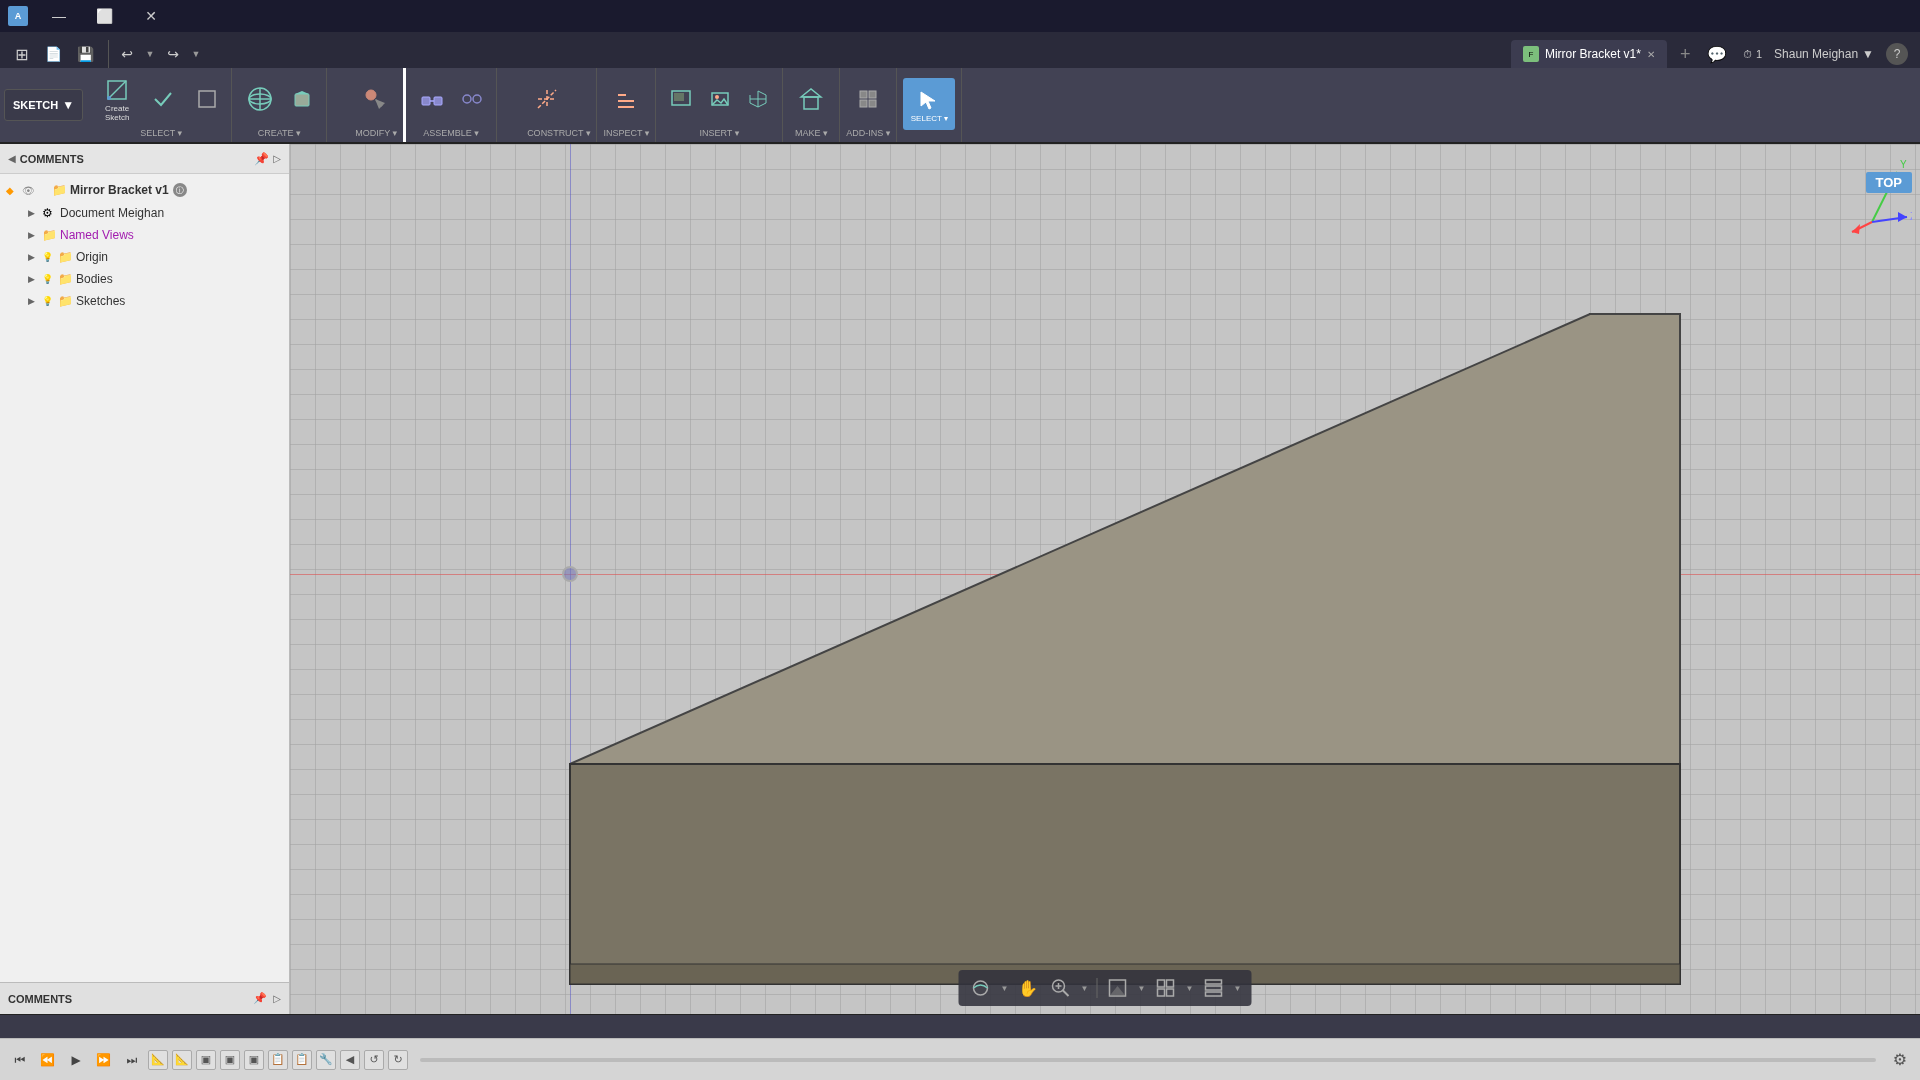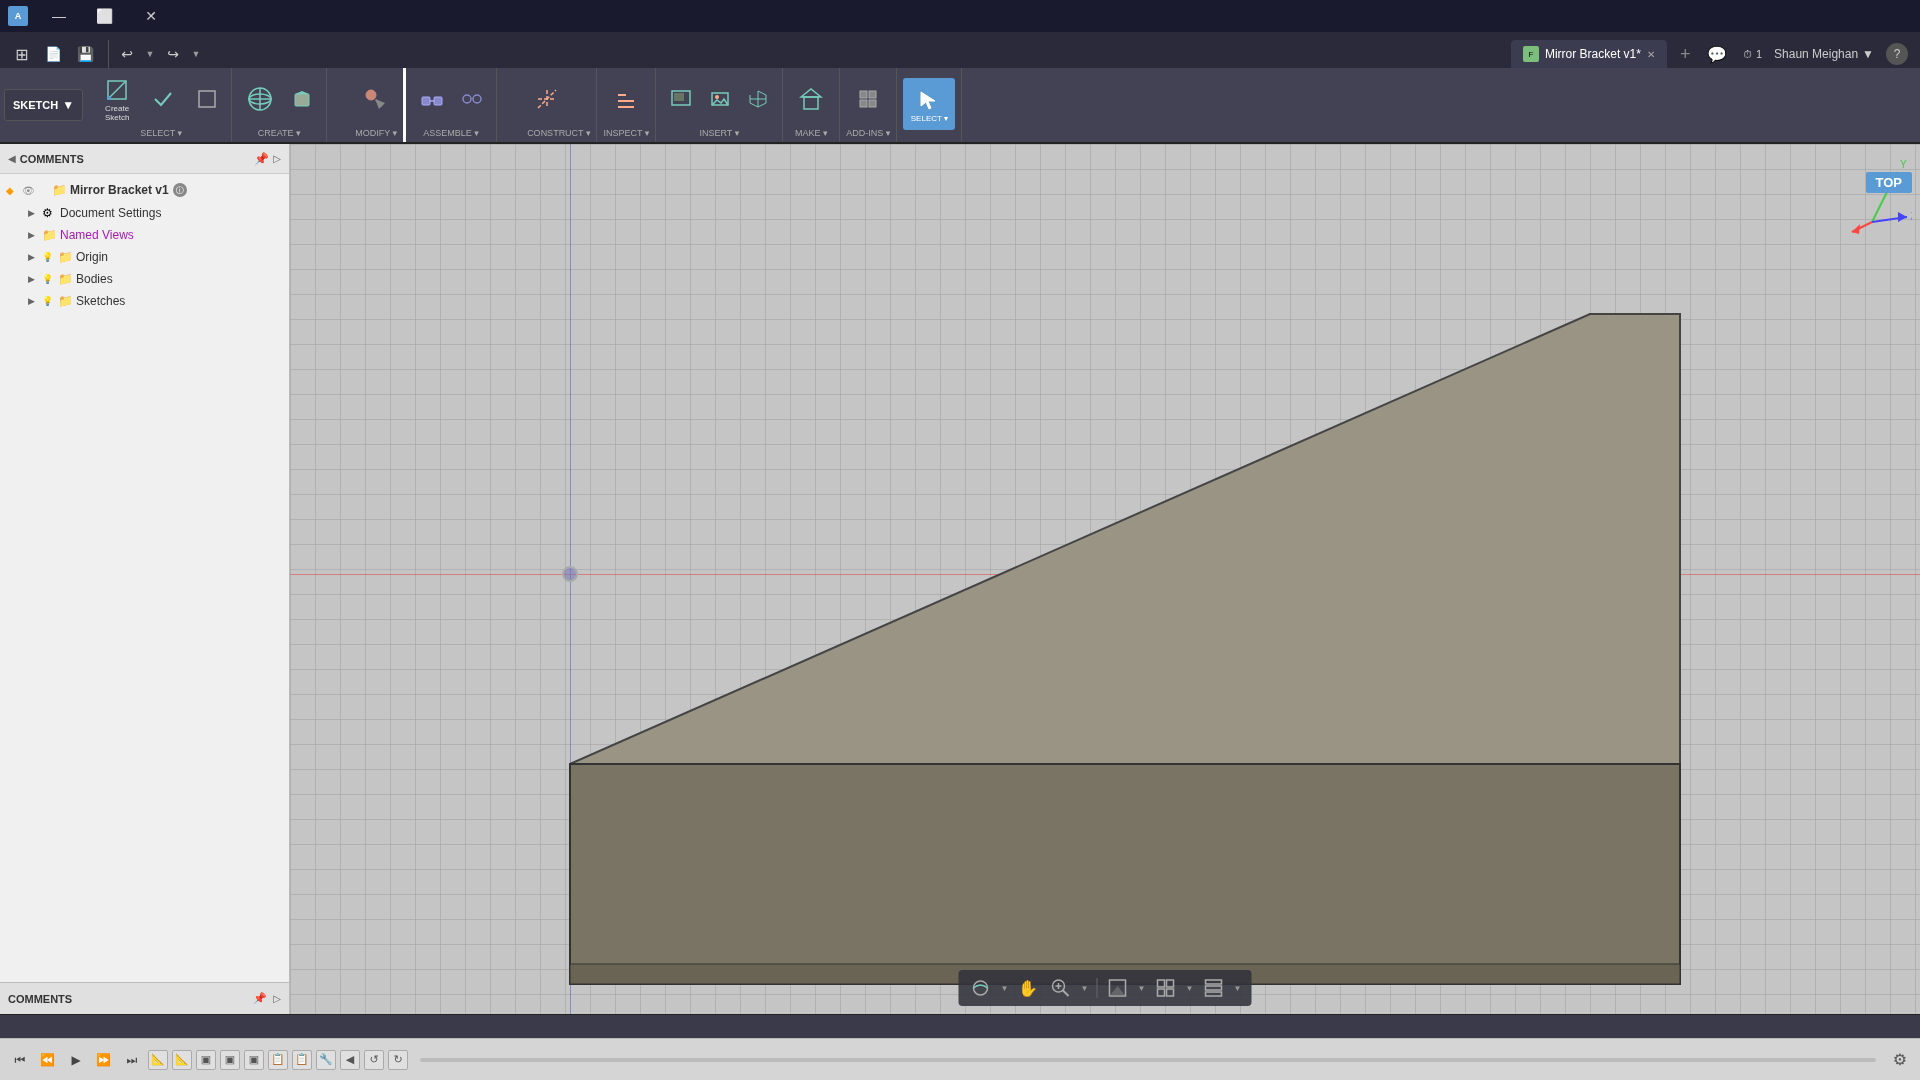--- a/index.html
+++ b/index.html
@@ -372,21 +372,21 @@
         <span style="font-size:10px;color:#888;width:14px;">👁</span>
         <span style="font-size:9px;color:#666;width:12px;"></span>
         <span style="font-size:12px;width:16px;">📁</span>
         <span style="font-size:12px;color:#333;font-weight:bold;text-align:right;">Mirror Bracket v1</span>
         <span style="width:14px;height:14px;border-radius:50%;background:#888;display:flex;align-items:center;justify-content:center;font-size:8px;color:#fff;margin-left:2px;">ⓘ</span>
       </div>
 
       <div style="display:flex;align-items:center;padding:2px 6px;cursor:pointer;height:22px;gap:2px;padding-left:28px;">
         <span style="font-size:9px;color:#666;width:12px;">▶</span>
         <span style="font-size:12px;width:16px;">⚙</span>
-        <span style="font-size:12px;color:#333;">Document Settings</span>
+        <span style="font-size:12px;color:#333;">Document Meighan</span>
       </div>
 
       <div style="display:flex;align-items:center;padding:2px 6px;cursor:pointer;height:22px;gap:2px;padding-left:28px;">
         <span style="font-size:9px;color:#666;width:12px;">▶</span>
         <span style="font-size:12px;width:16px;">📁</span>
         <span style="font-size:12px;color:#a21caf;">Named Views</span>
       </div>
 
       <div style="display:flex;align-items:center;padding:2px 6px;cursor:pointer;height:22px;gap:2px;padding-left:28px;">
         <span style="font-size:9px;color:#666;width:12px;">▶</span>

